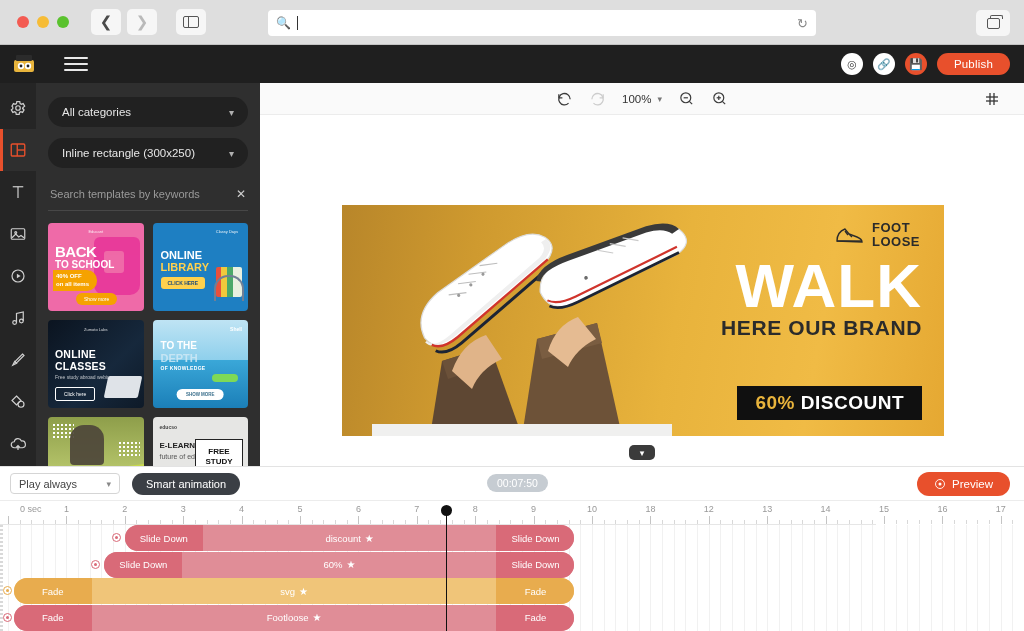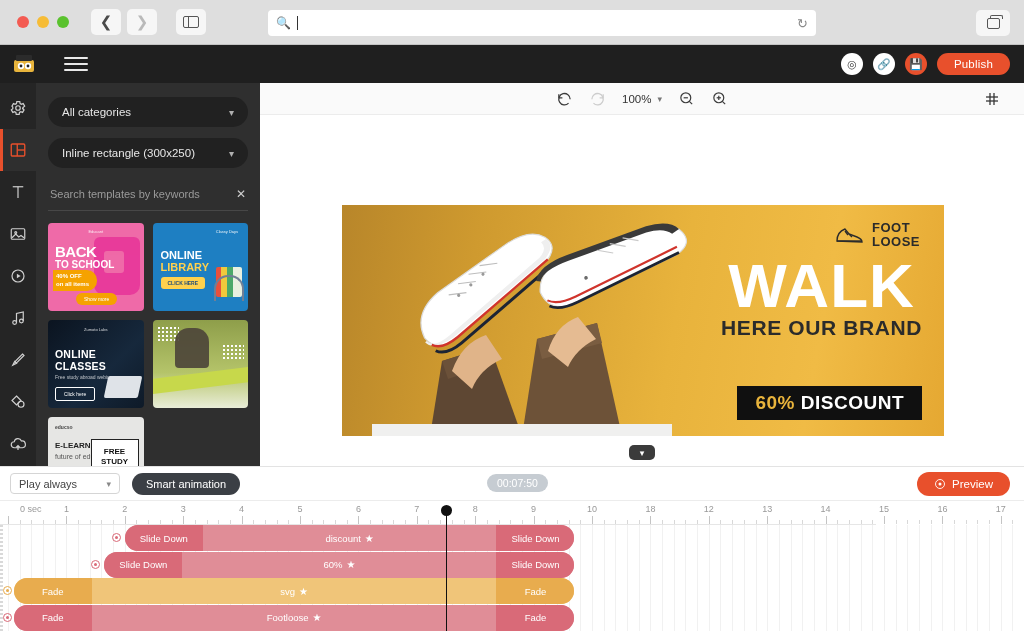--- a/index.html
+++ b/index.html
@@ -185,21 +185,21 @@
     background: linear-gradient(100deg,#b8862a 0%,#cf9a2f 22%,#e8b33c 55%,#f0bb45 78%,#e5a832 100%);
     overflow: hidden;
   }
   .banner .shoe-wrap { position: absolute; left: 30px; bottom: 0; width: 330px; height: 225px; }
   .banner .floor { position:absolute; left:30px; bottom:-14px; width:300px; height:26px; background:#f0f0ef; }
   .logo-foot { position: absolute; right: 24px; top: 16px; display: flex; align-items: center; gap: 7px; }
   .logo-foot .txt { font-size: 13px; font-weight: bold; line-height: 1.05; color: #2b2b2b; letter-spacing: .5px; }
   .headline {
     position: absolute; right: 22px; top: 52px; text-align: right; color: #fff;
   }
-  .headline .walk { font-size: 62px; font-weight: bold; letter-spacing: 1px; line-height: .92; text-align: center; }
+  .headline .walk { font-size: 62px; font-weight: bold; letter-spacing: 1px; line-height: .92; }
   .headline .ew { font-size: 25px; font-weight: normal; letter-spacing: 1.2px; margin-top: 2px; }
   .headline .wob { font-size: 21px; font-weight: bold; color: #2b2b2b; letter-spacing: .6px; margin-top: 2px; }
   .disc-bar {
     position: absolute; right: 22px; bottom: 16px; background: #101010;
     padding: 6px 18px; font-size: 19px; font-weight: bold; color: #fff; letter-spacing: .5px;
   }
   .disc-bar .pct { color: #e9b43c; }
   .canvas-collapse {
     position: absolute; left: 50%; transform: translateX(-50%); bottom: 6px;
     width: 26px; height: 15px; background: #3b3b3b; border-radius: 5px;
@@ -403,20 +403,28 @@
         <div class="books"></div>
         <div class="hp"></div>
       </div>
       <div class="thumb t3">
         <div class="brand">Zumoto Labs</div>
         <div class="l1">ONLINE</div>
         <div class="l2">CLASSES</div>
         <div class="sub">Free study abroad webinar</div>
         <div class="cta">Click here</div>
         <div class="laptop"></div>
+      </div>
+      <div class="thumb t4">
+        <div class="brand">Shell</div>
+        <div class="l1">TO THE</div>
+        <div class="l2">DEPTH</div>
+        <div class="l3">OF KNOWLEDGE</div>
+        <div class="float"></div>
+        <div class="cta">SHOW MORE</div>
       </div>
       <div class="thumb t5">
         <div class="dots"></div>
         <div class="person"></div>
         <div class="dots2"></div>
         <div class="band"></div>
 
       </div>
       <div class="thumb t6">
         <div class="brand">educso</div>

